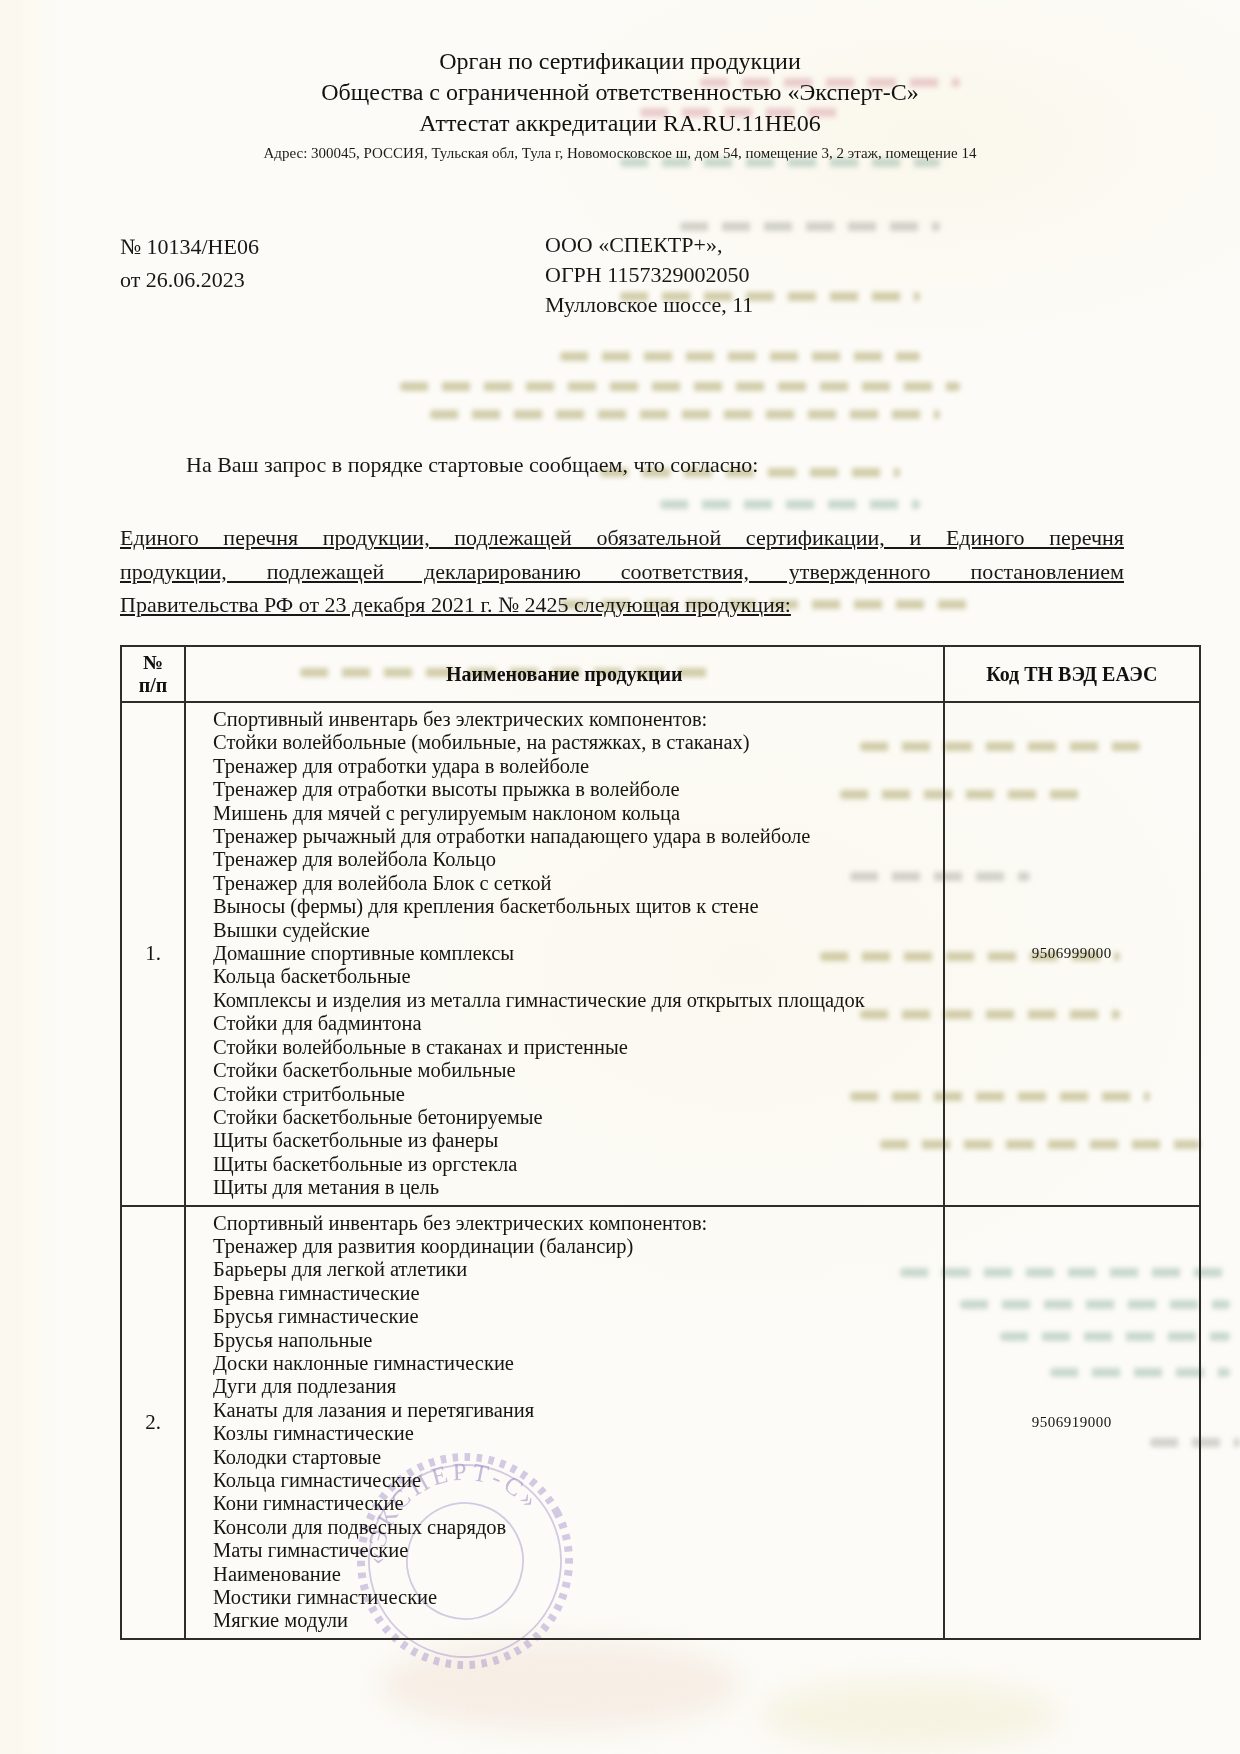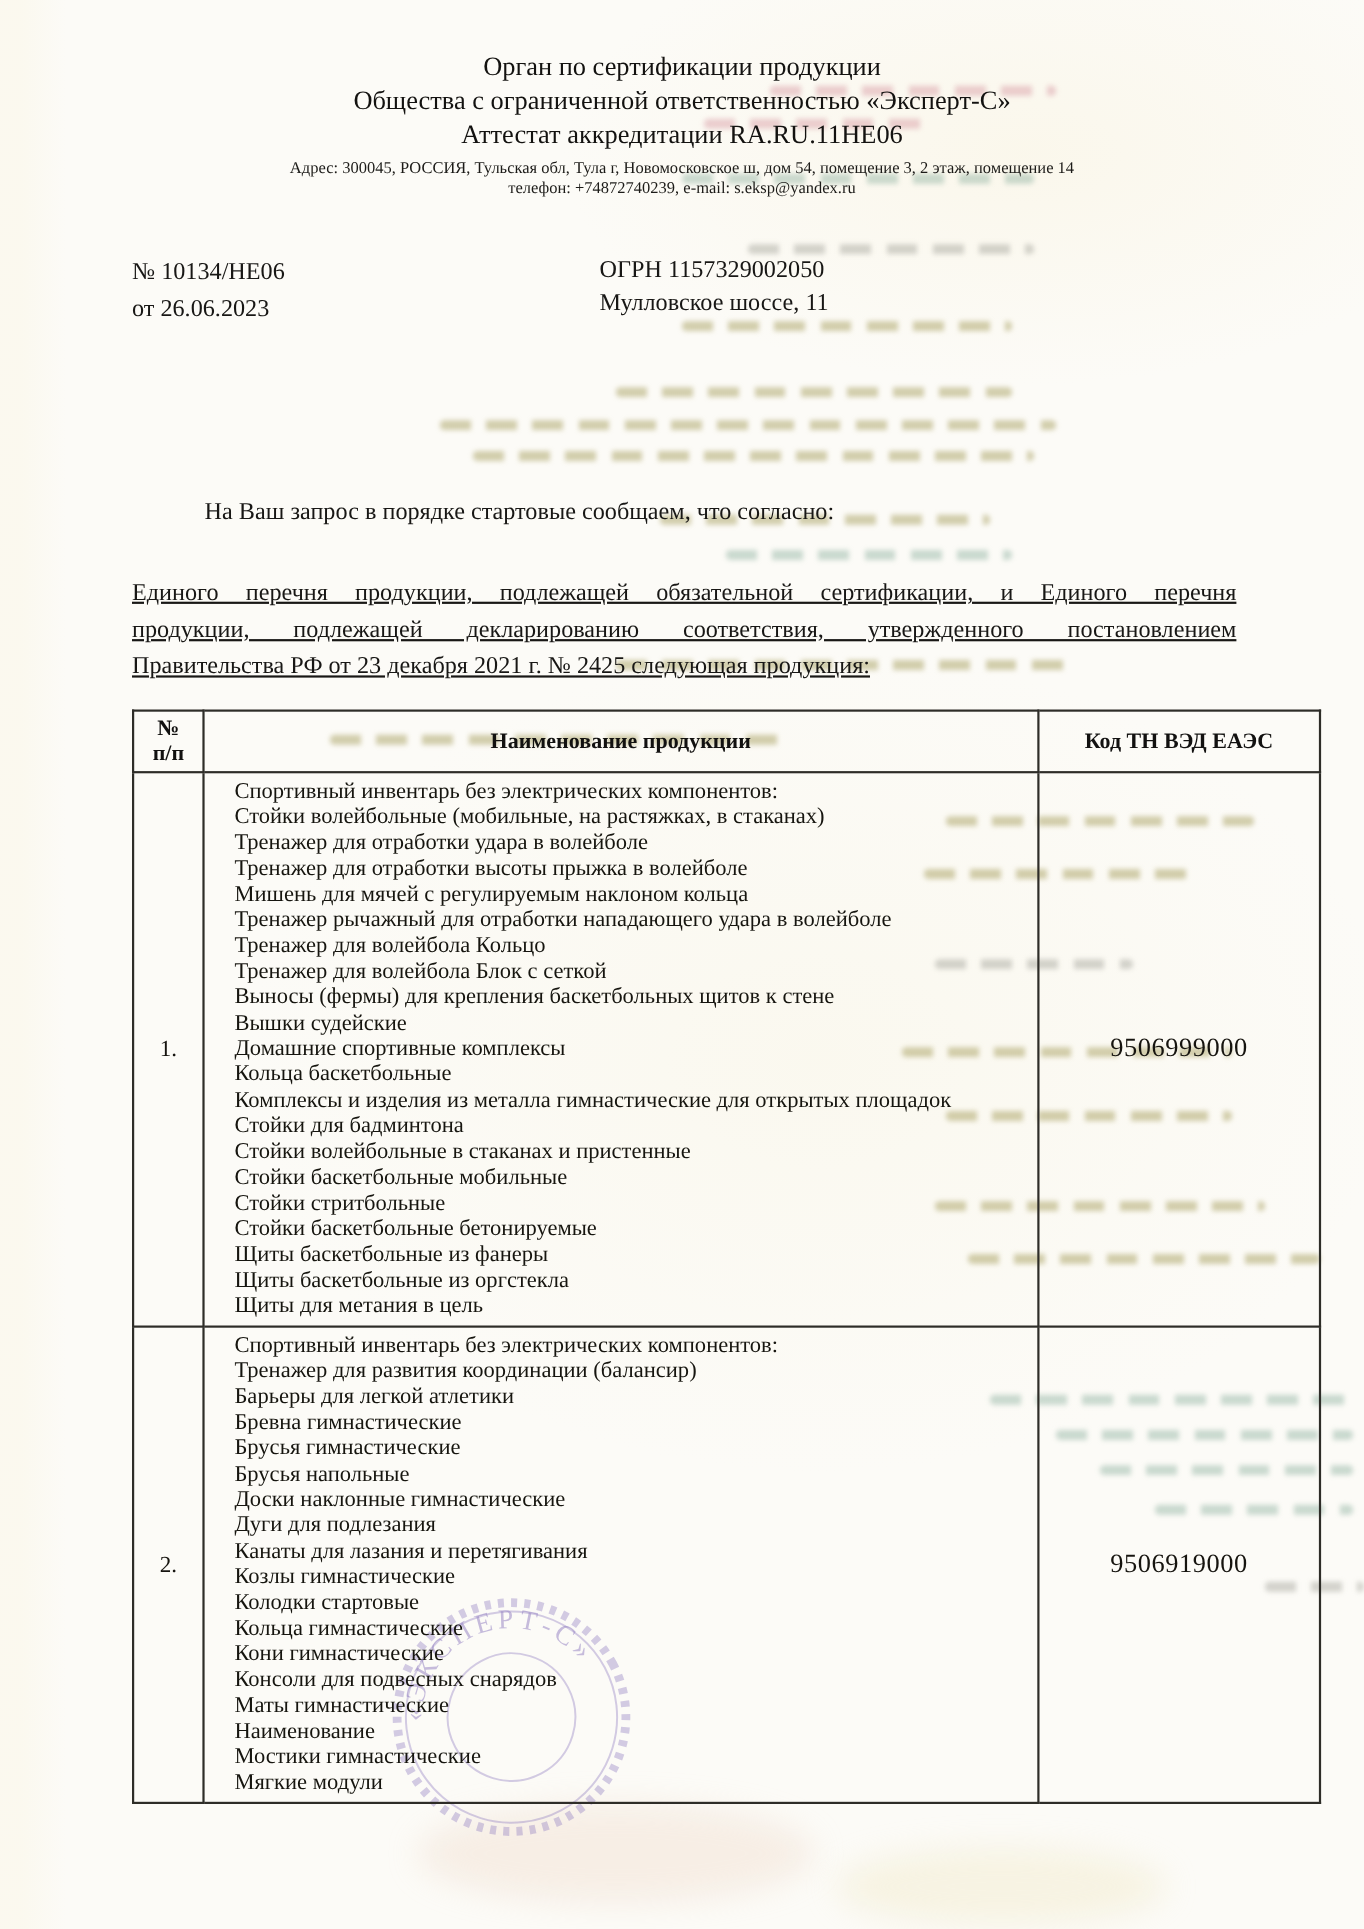--- a/index.html
+++ b/index.html
@@ -35,21 +35,21 @@
   .doc-table{left:120px;top:645px;z-index:3;border-collapse:collapse;table-layout:fixed;width:1081px;}
   .doc-table td,.doc-table th{border:2px solid #2e2d28;vertical-align:middle;background:transparent;}
   .col-num{width:64px;}
   .col-name{width:757px;}
   .col-code{width:256px;}
   .head-row th{height:52px;font-size:20px;font-weight:bold;text-align:center;line-height:23px;color:#121110;}
   .hnum span{display:block;}
   .cell-num{text-align:center;font-size:21px;color:#16140f;}
   .cell-items{padding:5px 8px 5px 11px;}
   .item-line{font-size:20.5px;line-height:23.4px;white-space:nowrap;color:#16150f;margin-left:16px;}
-  .cell-code{text-align:center;font-size:24px;letter-spacing:0.5px;color:#16140f;}
+  .cell-code{text-align:center;font-size:15px;letter-spacing:0.5px;color:#16140f;}
 
   
   .gline{position:absolute;height:9px;filter:blur(2.6px);border-radius:4px;z-index:1;
     background:repeating-linear-gradient(90deg,var(--c) 0 28px,transparent 28px 42px);}
   .g-olive{--c:rgba(168,160,96,0.50);}
   .g-pink{--c:rgba(214,150,160,0.45);}
   .g-teal{--c:rgba(140,176,158,0.45);}
   .g-gray{--c:rgba(150,150,140,0.40);}
   .smudge{position:absolute;border-radius:50%;filter:blur(14px);z-index:1;}
 
@@ -96,29 +96,29 @@
   <text font-size="25" fill="#8f7cc0" opacity="0.5" letter-spacing="4" font-family="Liberation Serif, serif">
     <textPath href="#stamp-text-arc" startOffset="14%">«ЭКСПЕРТ-С»</textPath>
   </text>
 </svg>
 
 <div class="abs letterhead">
   <div class="lh-big">Орган по сертификации продукции</div>
   <div class="lh-big">Общества с ограниченной ответственностью «Эксперт-С»</div>
   <div class="lh-big">Аттестат аккредитации RA.RU.11НЕ06</div>
   <div class="lh-small first">Адрес: 300045, РОССИЯ, Тульская обл, Тула г, Новомосковское ш, дом 54, помещение 3, 2 этаж, помещение 14</div>
-  <div class="lh-small">телефон: +74872740239, e-mail: s.eksp@yandex.ru</div>
 </div>
 
 <div class="abs refblock">
   <div>№ 10134/НЕ06</div>
   <div>от 26.06.2023</div>
 </div>
 
 <div class="abs recipient">
+  <div>ООО «СПЕКТР+»,</div>
   <div>ОГРН 1157329002050</div>
   <div>Мулловское шоссе, 11</div>
 </div>
 
 <div class="abs intro">На Ваш запрос в порядке стартовые сообщаем, что согласно:</div>
 
 <div class="abs para">
   <div class="pline">Единого перечня продукции, подлежащей обязательной сертификации, и Единого перечня</div>
   <div class="pline">продукции, подлежащей декларированию соответствия, утвержденного постановлением</div>
   <div class="pline last">Правительства РФ от 23 декабря 2021 г. № 2425 следующая продукция:</div>

